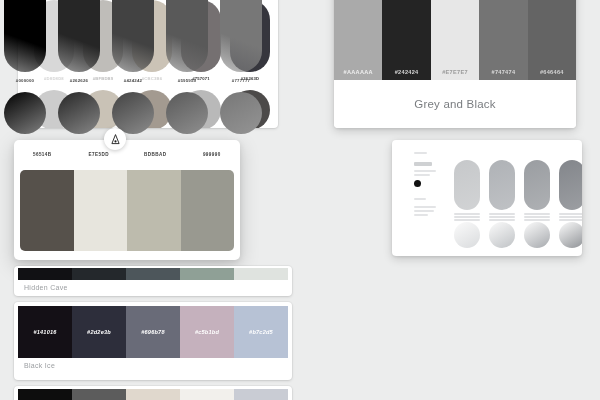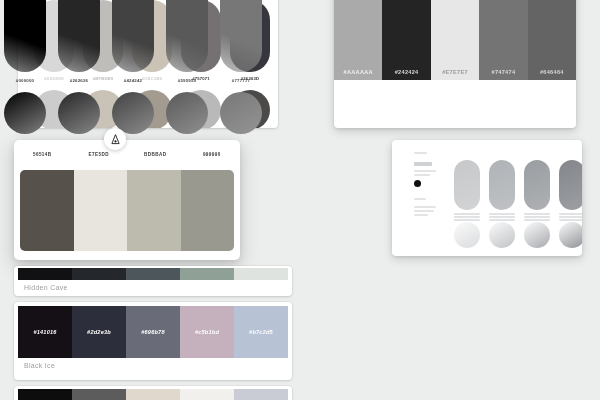--- a/index.html
+++ b/index.html
@@ -140,20 +140,21 @@
       <div class="bar" style="background: rgb(231, 231, 231);">
         <span class="lbl" style="color: rgb(154, 154, 154);">#E7E7E7</span>
       </div>
       <div class="bar" style="background: rgb(116, 116, 116);">
         <span class="lbl" style="color: rgb(220, 220, 220);">#747474</span>
       </div>
       <div class="bar" style="background: rgb(100, 100, 100);">
         <span class="lbl" style="color: rgb(212, 212, 212);">#646464</span>
       </div>
     </div>
+    <div class="title">Grey and Black</div>
   </div>
 
   <div class="card shadow-lg" id="ml">
     <div class="hdr">
       <span>56514B</span>
       <span>E7E5DD</span>
       <span>BDBBAD</span>
       <span>999990</span>
     </div>
     <div class="swatches">

